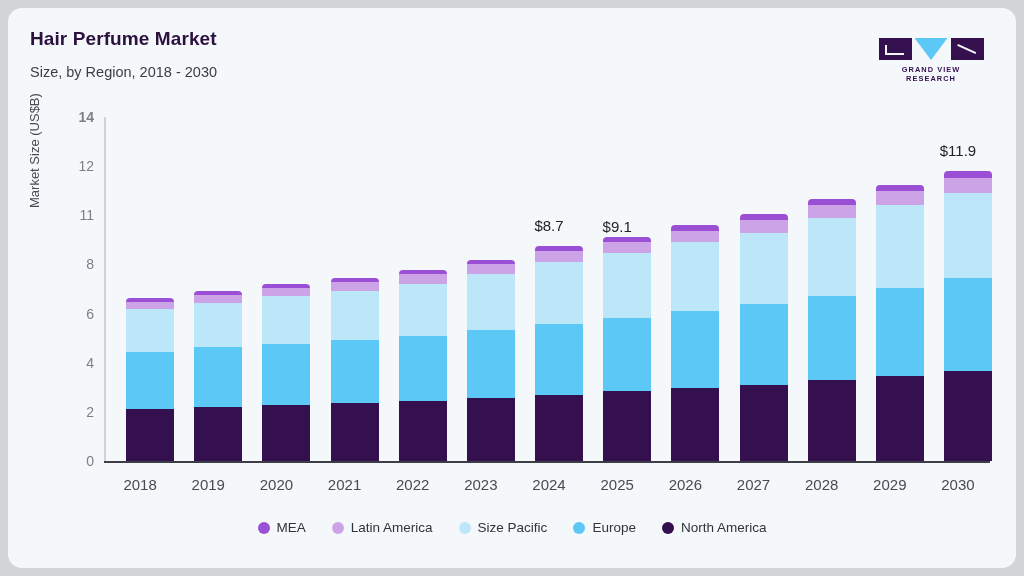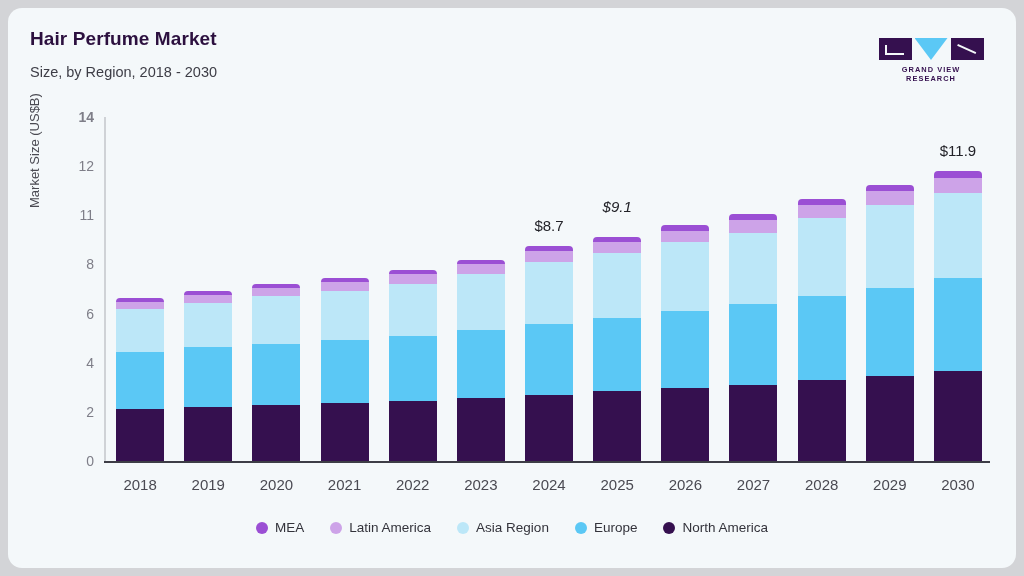--- a/index.html
+++ b/index.html
@@ -38,21 +38,21 @@
     position:absolute;left:19px;top:200px;transform:rotate(-90deg);transform-origin:left top;
     font-size:13px;color:#4a4a52;white-space:nowrap;
   }
   .ytick{position:absolute;right:0;width:36px;text-align:right;font-size:14px;color:#7e7e88;
      transform:translateY(-50%);}
   .yticks{position:absolute;left:50px;top:0;width:36px;height:560px;}
   .axis-line{position:absolute;left:96px;top:109px;width:2px;height:344px;background:#cfd2d6;}
   .base-line{position:absolute;left:96px;top:453px;height:2px;width:886px;background:#3d3d46;}
   .bars{position:absolute;left:98px;top:109px;width:886px;height:344px;
      display:flex;align-items:flex-end;}
-  .col{flex:1;display:flex;flex-direction:column;align-items:center;justify-content:flex-end;height:100%;position:relative;}
+  .col{flex:1;display:flex;flex-direction:column;align-items:flex-end;justify-content:flex-end;height:100%;position:relative;}
   .stack{width:48px;display:flex;flex-direction:column;justify-content:flex-end;position:relative;}
   .seg{width:100%;}
   .seg.top{border-radius:4px 4px 0 0;}
   .vlabel{position:absolute;left:50%;transform:translateX(-50%);font-size:15px;color:#222228;white-space:nowrap;}
   .xlabels{position:absolute;left:98px;top:468px;width:886px;display:flex;}
   .xlabels div{flex:1;text-align:center;font-size:15px;color:#4a4a52;}
   .legend{position:absolute;left:0;top:512px;width:1008px;display:flex;justify-content:center;
      align-items:center;gap:26px;}
   .lg{display:flex;align-items:center;gap:7px;font-size:13.5px;color:#33333b;}
   .dot{width:12px;height:12px;border-radius:50%;}
@@ -147,21 +147,21 @@
           <div class="vlabel" style="bottom: 227px;">$8.7</div>
           <div class="stack">
             <div class="seg top" style="height: 5.16px; background: rgb(155, 79, 212);"></div>
             <div class="seg" style="height: 10.32px; background: rgb(205, 163, 232);"></div>
             <div class="seg" style="height: 62.6571px; background: rgb(188, 231, 248);"></div>
             <div class="seg" style="height: 70.52px; background: rgb(91, 200, 245);"></div>
             <div class="seg" style="height: 66.3429px; background: rgb(53, 16, 79);"></div>
           </div>
         </div>
         <div class="col">
-          <div class="vlabel" style="bottom: 246px; font-style: italic;">$9.1</div>
+          <div class="vlabel" style="bottom: 226px;">$9.1</div>
           <div class="stack">
             <div class="seg top" style="height: 5.40571px; background: rgb(155, 79, 212);"></div>
             <div class="seg" style="height: 10.8114px; background: rgb(205, 163, 232);"></div>
             <div class="seg" style="height: 65.1143px; background: rgb(188, 231, 248);"></div>
             <div class="seg" style="height: 72.9771px; background: rgb(91, 200, 245);"></div>
             <div class="seg" style="height: 70.0286px; background: rgb(53, 16, 79);"></div>
           </div>
         </div>
         <div class="col">
           <div class="stack">
@@ -231,21 +231,21 @@
       <div class="lg">
         <span class="dot" style="background: rgb(155, 79, 212);"></span>
         <span>MEA</span>
       </div>
       <div class="lg">
         <span class="dot" style="background: rgb(205, 163, 232);"></span>
         <span>Latin America</span>
       </div>
       <div class="lg">
         <span class="dot" style="background: rgb(188, 231, 248);"></span>
-        <span>Asia Region</span>
+        <span>Size Pacific</span>
       </div>
       <div class="lg">
         <span class="dot" style="background: rgb(91, 200, 245);"></span>
         <span>Europe</span>
       </div>
       <div class="lg">
         <span class="dot" style="background: rgb(53, 16, 79);"></span>
         <span>North America</span>
       </div>
     </div>

